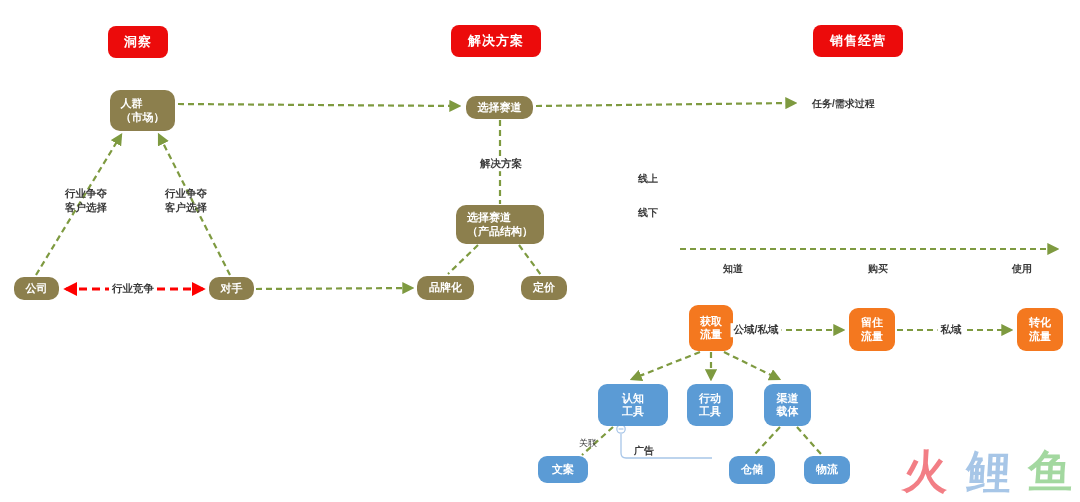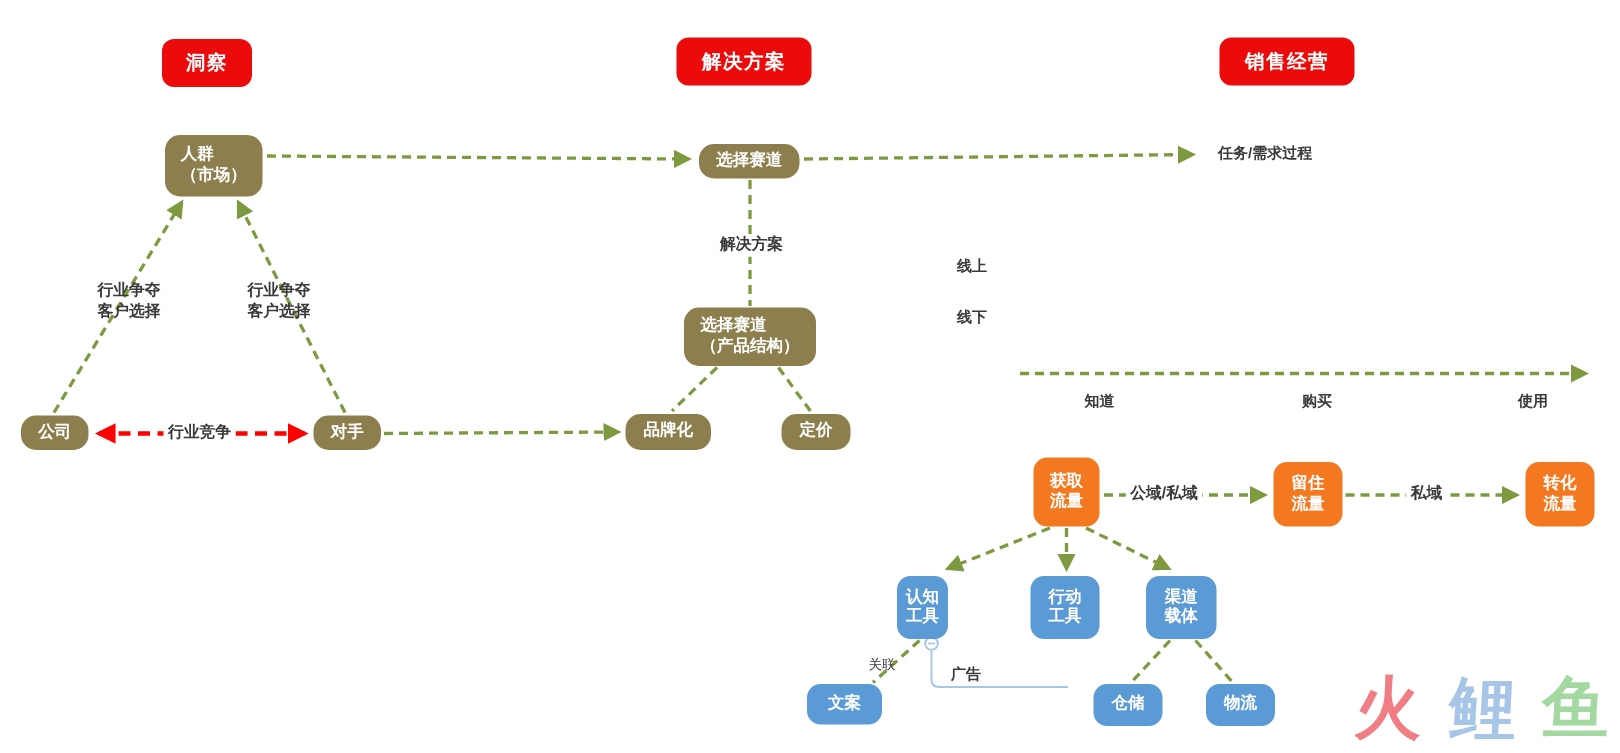--- a/index.html
+++ b/index.html
@@ -95,21 +95,21 @@
   <div class="node olive" style="left:417px;top:276px;width:57px;height:24px;">品牌化</div>
   <div class="node olive" style="left:521px;top:276px;width:46px;height:24px;">定价</div>
 
   <div class="node orange" style="left:689px;top:305px;width:44px;height:46px;">获取
 流量</div>
   <div class="node orange" style="left:849px;top:308px;width:46px;height:43px;">留住
 流量</div>
   <div class="node orange" style="left:1017px;top:308px;width:46px;height:43px;">转化
 流量</div>
 
-  <div class="node blue" style="left:598px;top:384px;width:34px;height:42px;">认知
+  <div class="node blue" style="left:598px;top:384px;width:70px;height:42px;">认知
 工具</div>
   <div class="node blue" style="left:687px;top:384px;width:46px;height:42px;">行动
 工具</div>
   <div class="node blue" style="left:764px;top:384px;width:47px;height:42px;">渠道
 载体</div>
   <div class="node blue" style="left:538px;top:456px;width:50px;height:27px;">文案</div>
   <div class="node blue" style="left:729px;top:456px;width:46px;height:28px;">仓储</div>
   <div class="node blue" style="left:804px;top:456px;width:46px;height:28px;">物流</div>
 
   <div class="lbl" style="left:86px;top:201px;">行业争夺
@@ -117,21 +117,21 @@
   <div class="lbl" style="left:186px;top:201px;">行业争夺
 客户选择</div>
   <div class="lbl bgw" style="left:133px;top:289px;">行业竞争</div>
   <div class="lbl bgw" style="left:501px;top:164px;">解决方案</div>
   <div class="lbl left-anchor plain" style="left:812px;top:103px;">任务/需求过程</div>
   <div class="lbl left-anchor plain" style="left:638px;top:178px;">线上</div>
   <div class="lbl left-anchor plain" style="left:638px;top:212px;">线下</div>
   <div class="lbl plain" style="left:733px;top:268px;">知道</div>
   <div class="lbl plain" style="left:878px;top:268px;text-align:right;">购买</div>
   <div class="lbl plain" style="left:1022px;top:268px;">使用</div>
-  <div class="lbl bgw" style="left:776px;top:330px;">公域/私域</div>
+  <div class="lbl bgw" style="left:756px;top:330px;">公域/私域</div>
   <div class="lbl bgw" style="left:951px;top:330px;">私域</div>
   <div class="lbl small" style="left:588px;top:444px;">关联</div>
   <div class="lbl left-anchor plain" style="left:634px;top:450px;">广告</div>
 
   <div id="watermark">
     <span class="wm1">火</span>
     <span class="wm2">鲤</span>
     <span class="wm3">鱼</span>
   </div>
 

